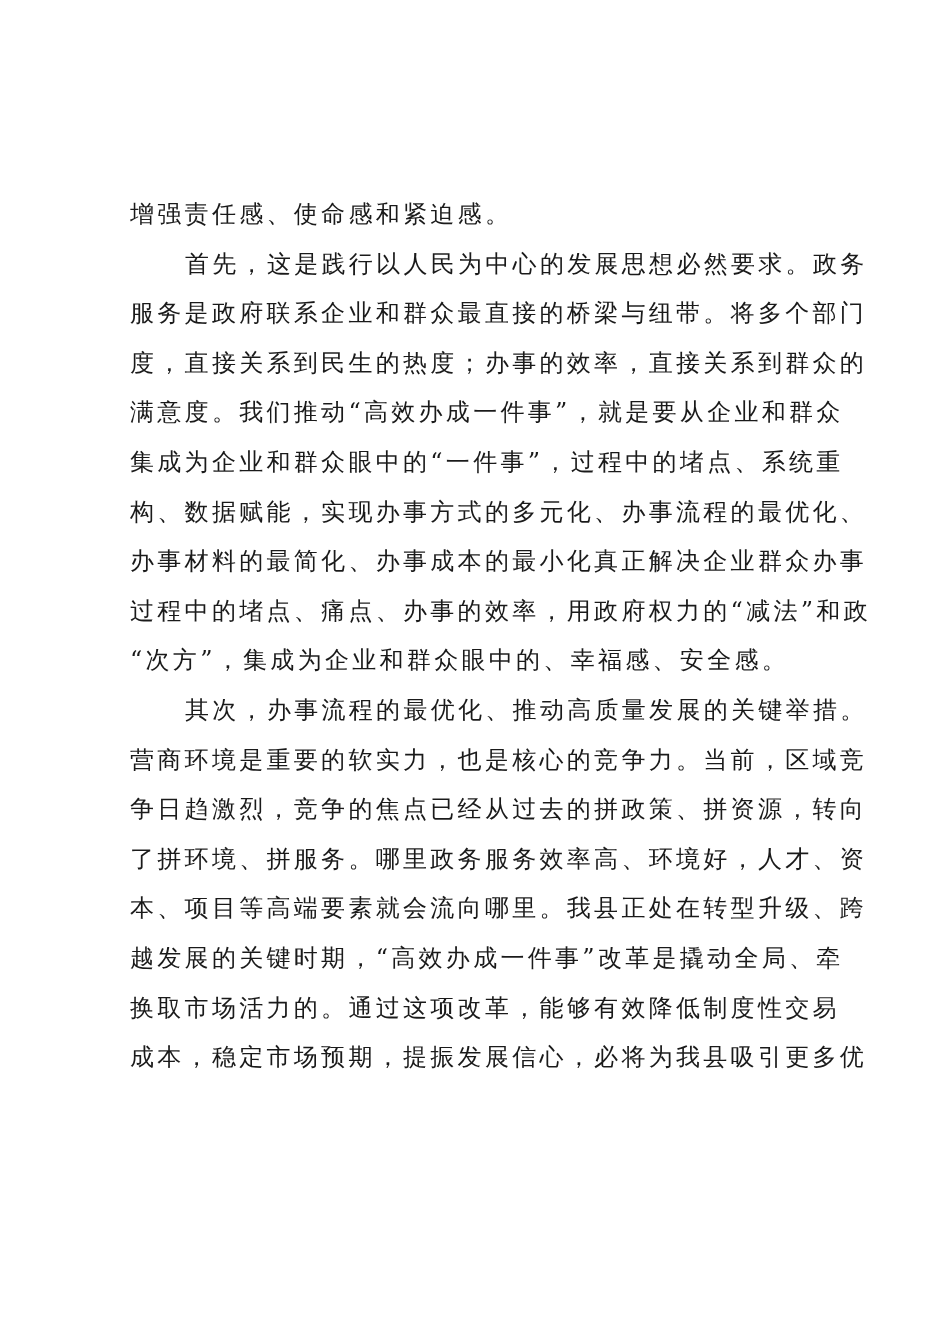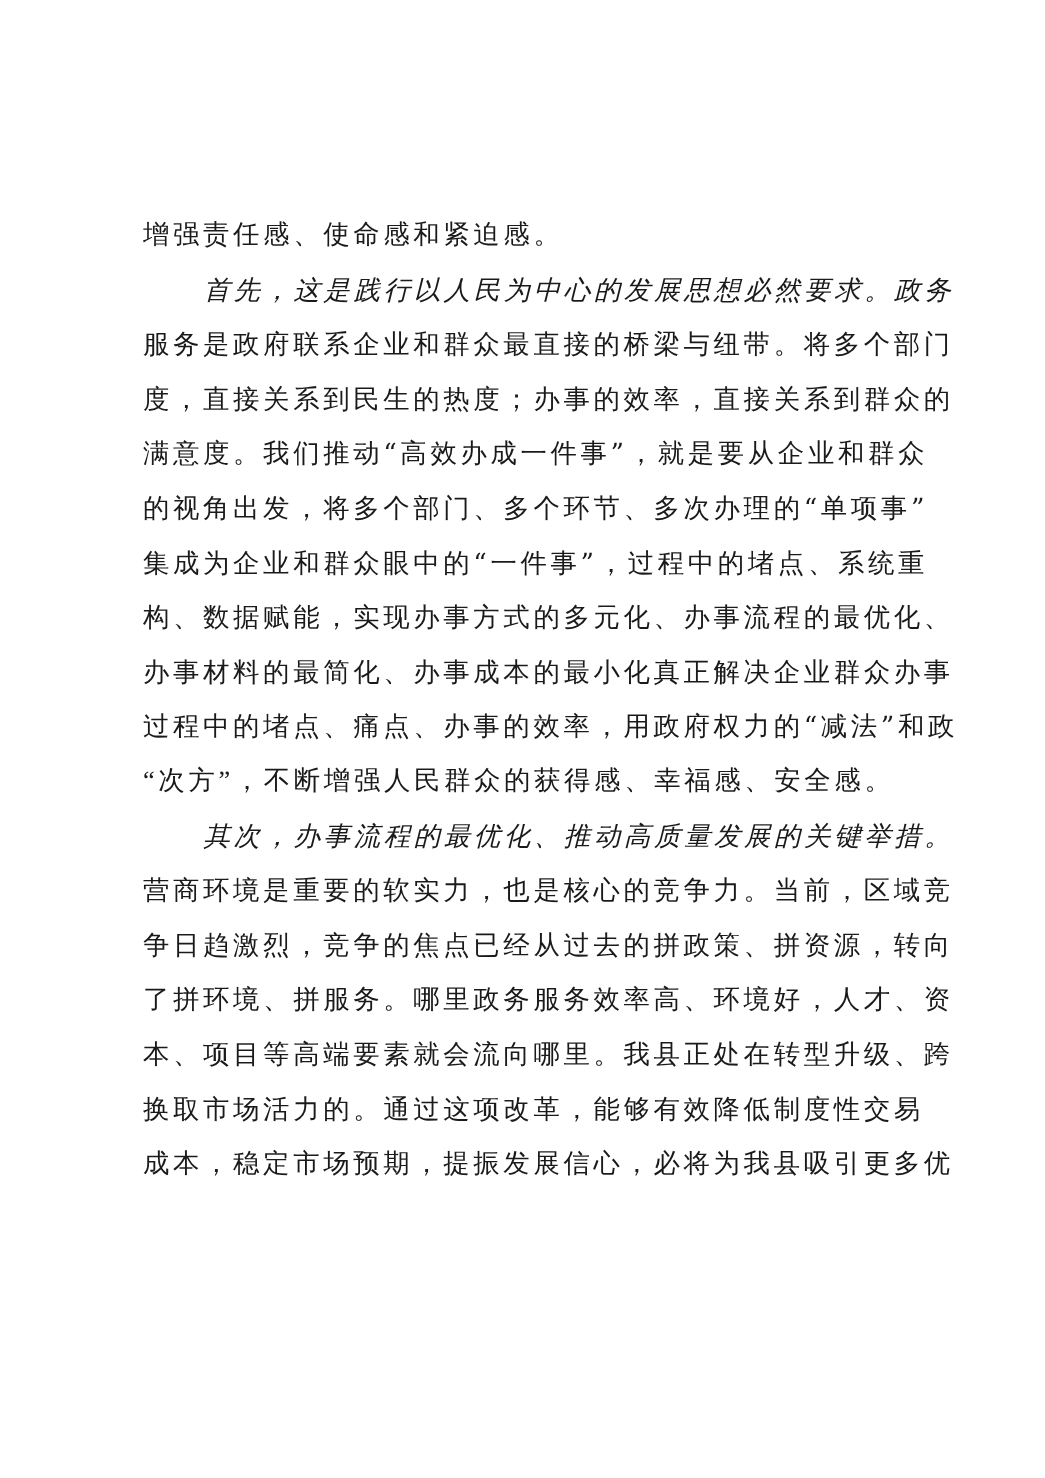--- a/index.html
+++ b/index.html
@@ -26,42 +26,40 @@
     font-family: "DejaVu Serif", "Liberation Serif", serif;
     font-size: 24px;
     letter-spacing: 3.3px;
     color: #1a1a1a;
     white-space: nowrap;
     text-align: justify;
     text-align-last: justify;
   }
   .line.last {
     text-align-last: left;
-    font-family: Liberation Serif, serif;
   }
   .line.indent {
     padding-left: 55px;
-    font-style: italic;
   }
 </style>
 </head>
 <body>
 
 <div class="page">
   <div class="line last">增强责任感、使命感和紧迫感。</div>
   <div class="line indent">首先，这是践行以人民为中心的发展思想必然要求。政务</div>
   <div class="line">服务是政府联系企业和群众最直接的桥梁与纽带。将多个部门</div>
   <div class="line">度，直接关系到民生的热度；办事的效率，直接关系到群众的</div>
   <div class="line">满意度。我们推动“高效办成一件事”，就是要从企业和群众</div>
-  <div class="line">的视角出发，将多个部门、多个环节、多次办理的“单项事”</div>
   <div class="line">集成为企业和群众眼中的“一件事”，过程中的堵点、系统重</div>
   <div class="line">构、数据赋能，实现办事方式的多元化、办事流程的最优化、</div>
   <div class="line">办事材料的最简化、办事成本的最小化真正解决企业群众办事</div>
   <div class="line">过程中的堵点、痛点、办事的效率，用政府权力的“减法”和政</div>
-  <div class="line last">“次方”，不断增强人民群众的获得感、幸福感、安全感。</div>
+  <div class="line last">“次方”，集成为企业和群众眼中的、幸福感、安全感。</div>
   <div class="line indent">其次，办事流程的最优化、推动高质量发展的关键举措。</div>
   <div class="line">营商环境是重要的软实力，也是核心的竞争力。当前，区域竞</div>
   <div class="line">争日趋激烈，竞争的焦点已经从过去的拼政策、拼资源，转向</div>
   <div class="line">了拼环境、拼服务。哪里政务服务效率高、环境好，人才、资</div>
   <div class="line">本、项目等高端要素就会流向哪里。我县正处在转型升级、跨</div>
+  <div class="line">越发展的关键时期，“高效办成一件事”改革是撬动全局、牵</div>
   <div class="line">换取市场活力的。通过这项改革，能够有效降低制度性交易</div>
   <div class="line">成本，稳定市场预期，提振发展信心，必将为我县吸引更多优</div>
 </div>
 
 </body></html>

